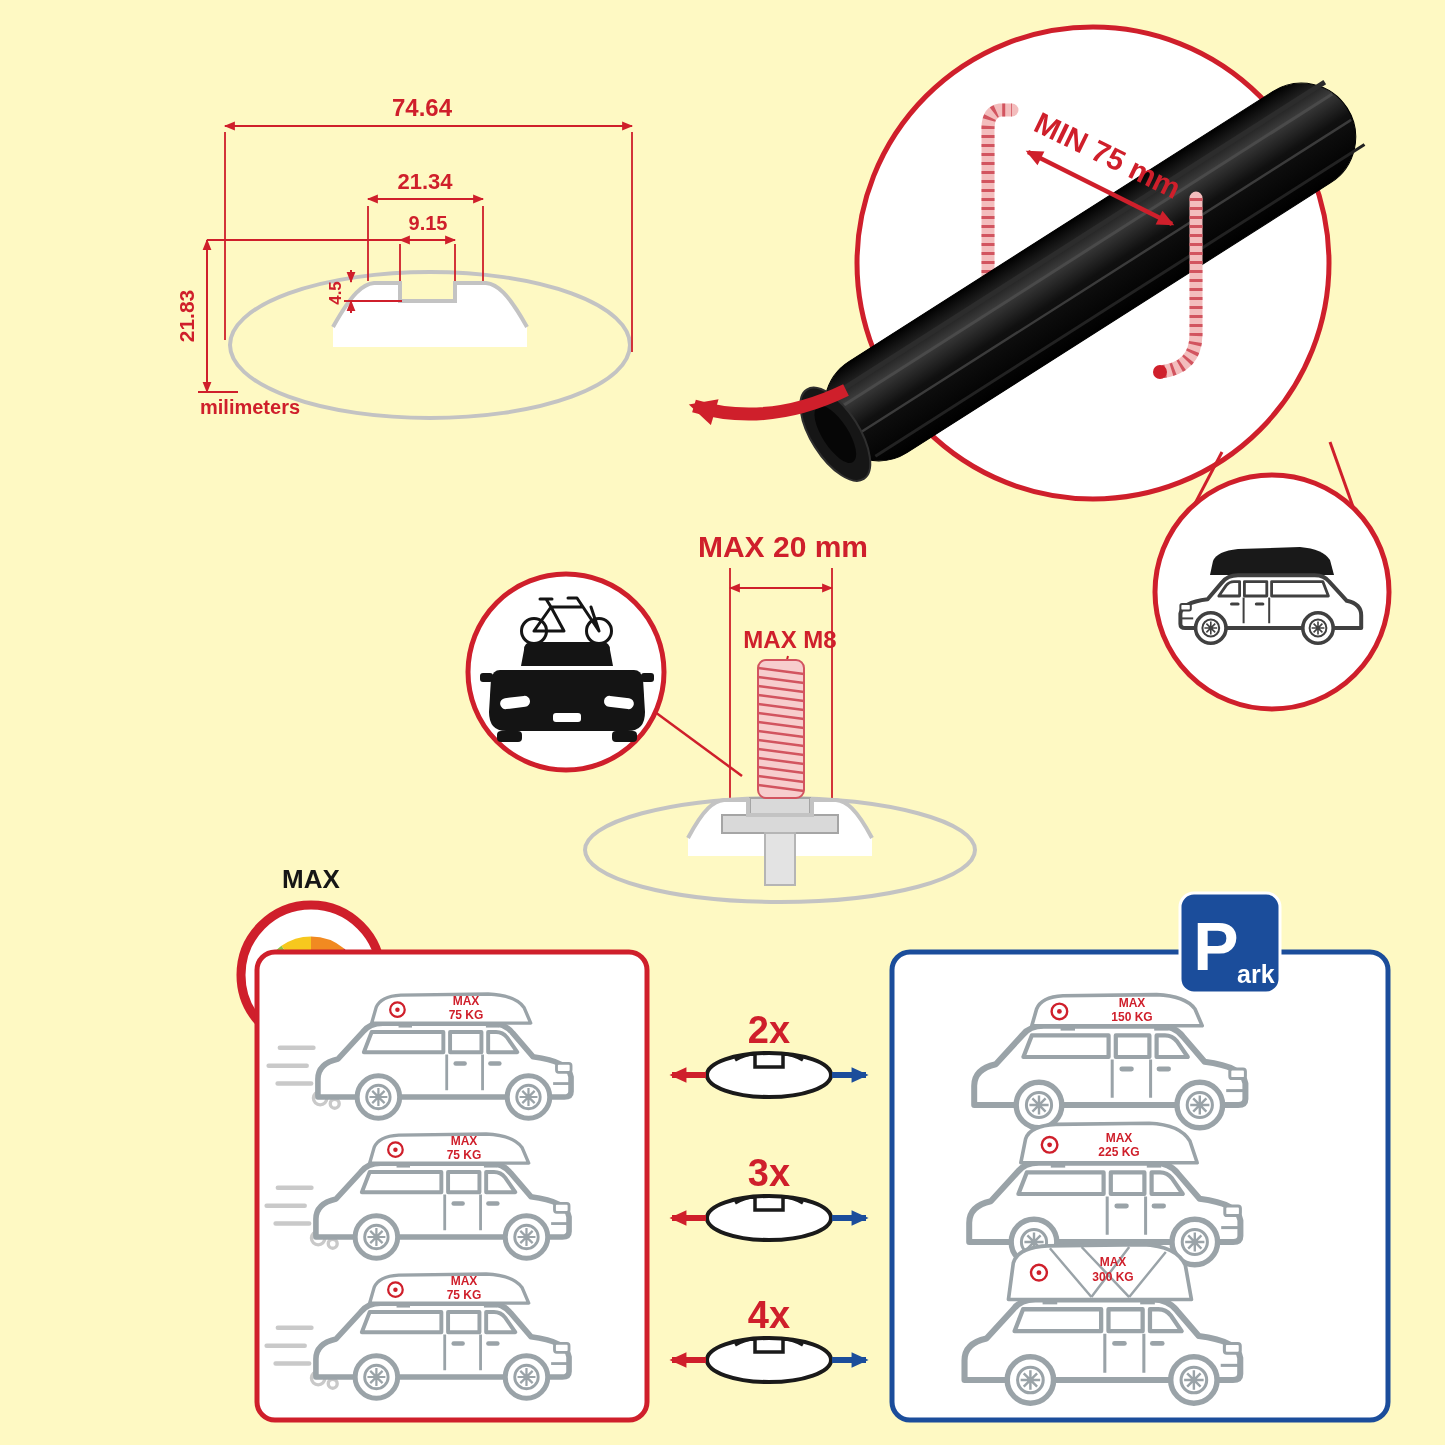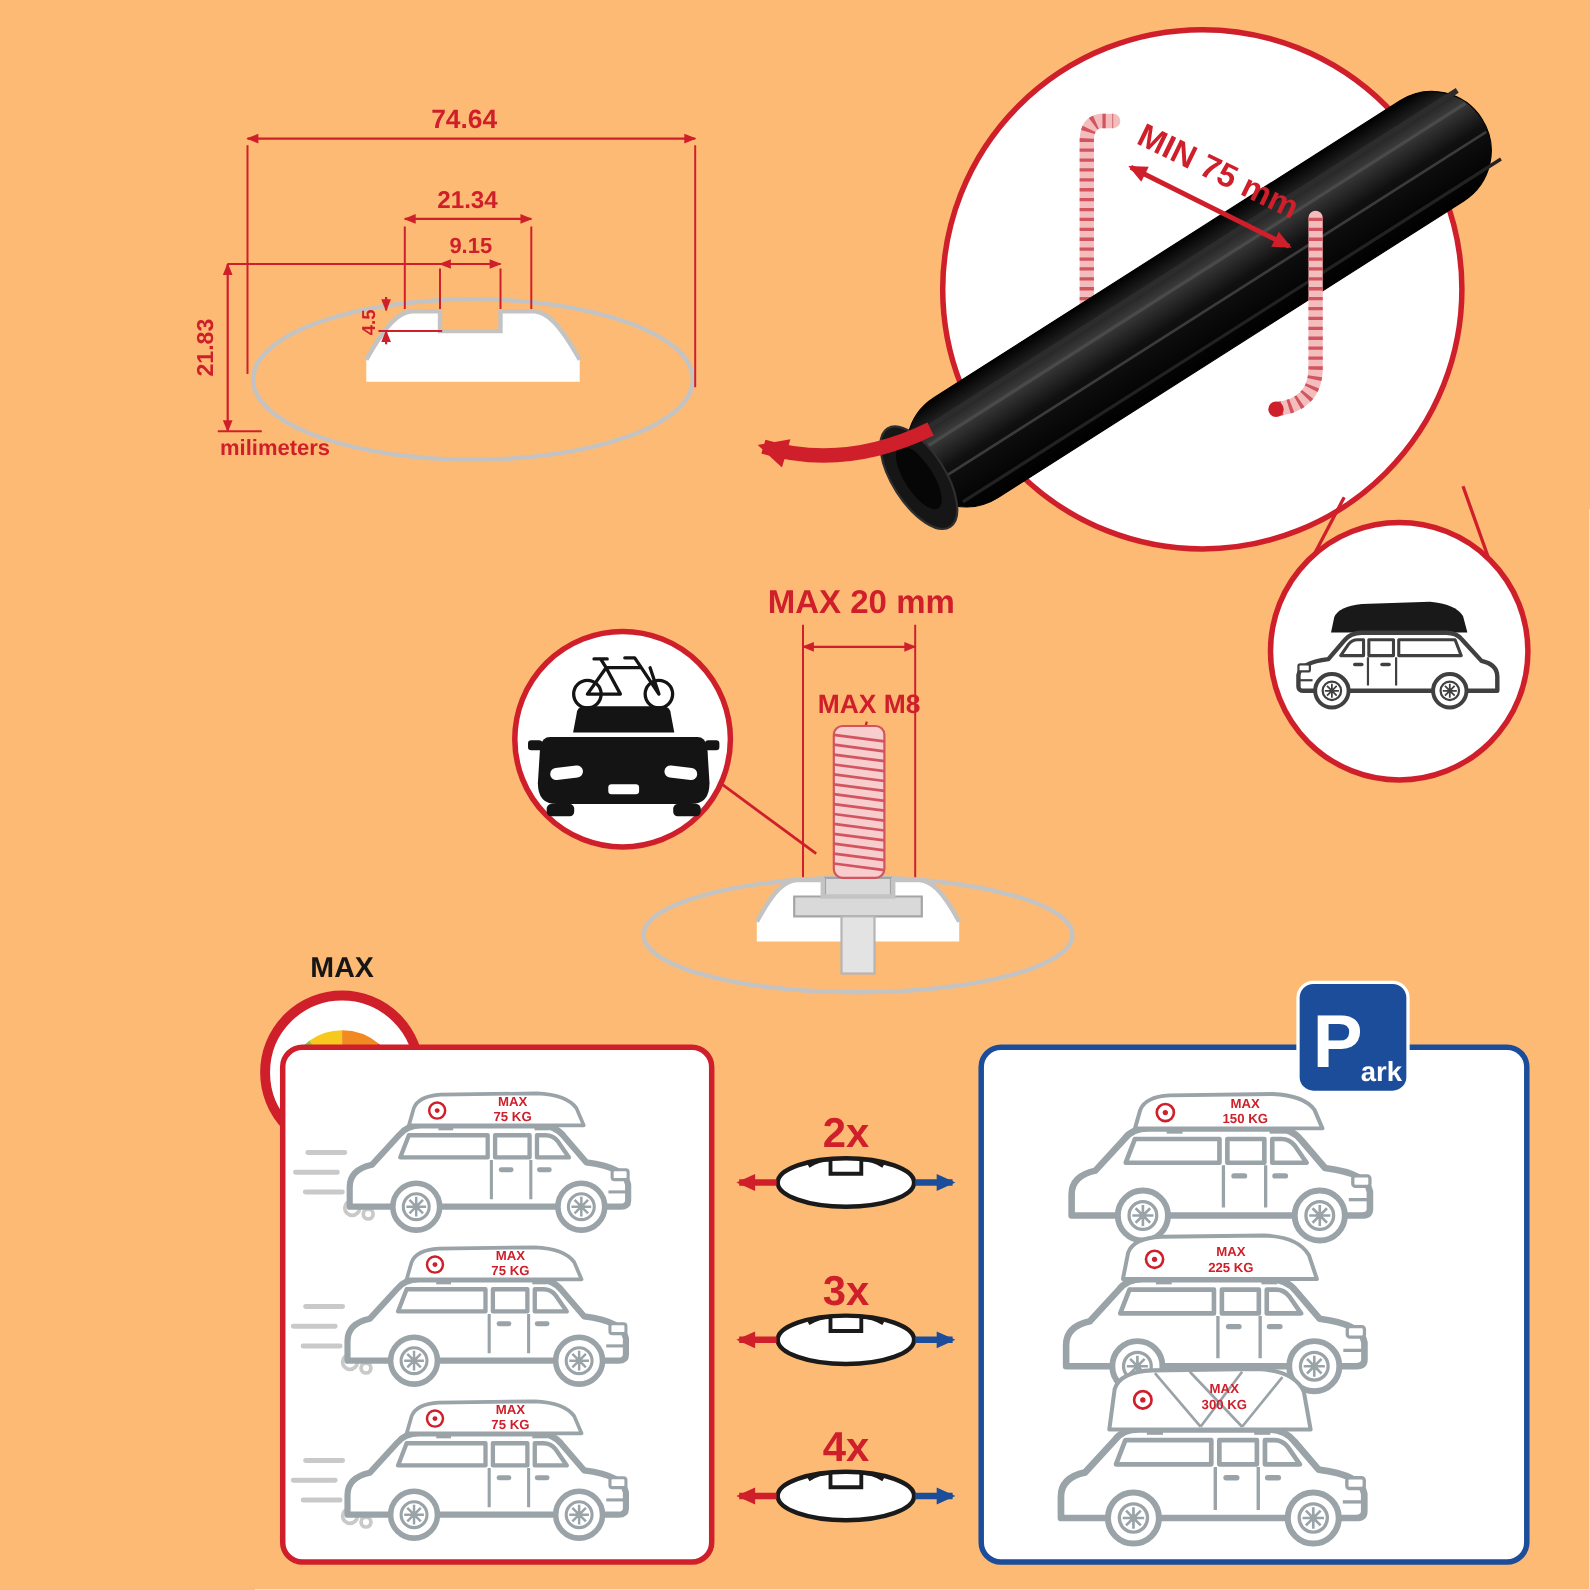--- a/index.html
+++ b/index.html
@@ -1,16 +1,16 @@
 <!DOCTYPE html>
 <html><head>
 <meta charset="utf-8">
 <style>
   html,body{margin:0;padding:0;background:#ffffff}
-  .canvas{position:relative;width:1445px;height:1445px;background:#fdba74;overflow:hidden}
+  .canvas{position:relative;width:1445px;height:1445px;background:#fef9c3;overflow:hidden}
   .canvas > svg{position:absolute;left:0;top:0}
   text{font-family:"Liberation Sans","DejaVu Sans",sans-serif}
   .tr{fill:#cf1f2b;font-weight:700}
   .td{fill:#161616;font-weight:700}
   .tn{fill:#161616;font-weight:400}
   .tw{fill:#ffffff;font-weight:700}
   .dim{stroke:#cf1f2b;stroke-width:2;fill:none}
   .ext{stroke:#cf1f2b;stroke-width:1.8;fill:none}
   .gline{stroke:#c3c3c3;stroke-width:4;fill:none}
   .rod-base{stroke:#f3bdbd;stroke-width:13;fill:none;stroke-linecap:round}

